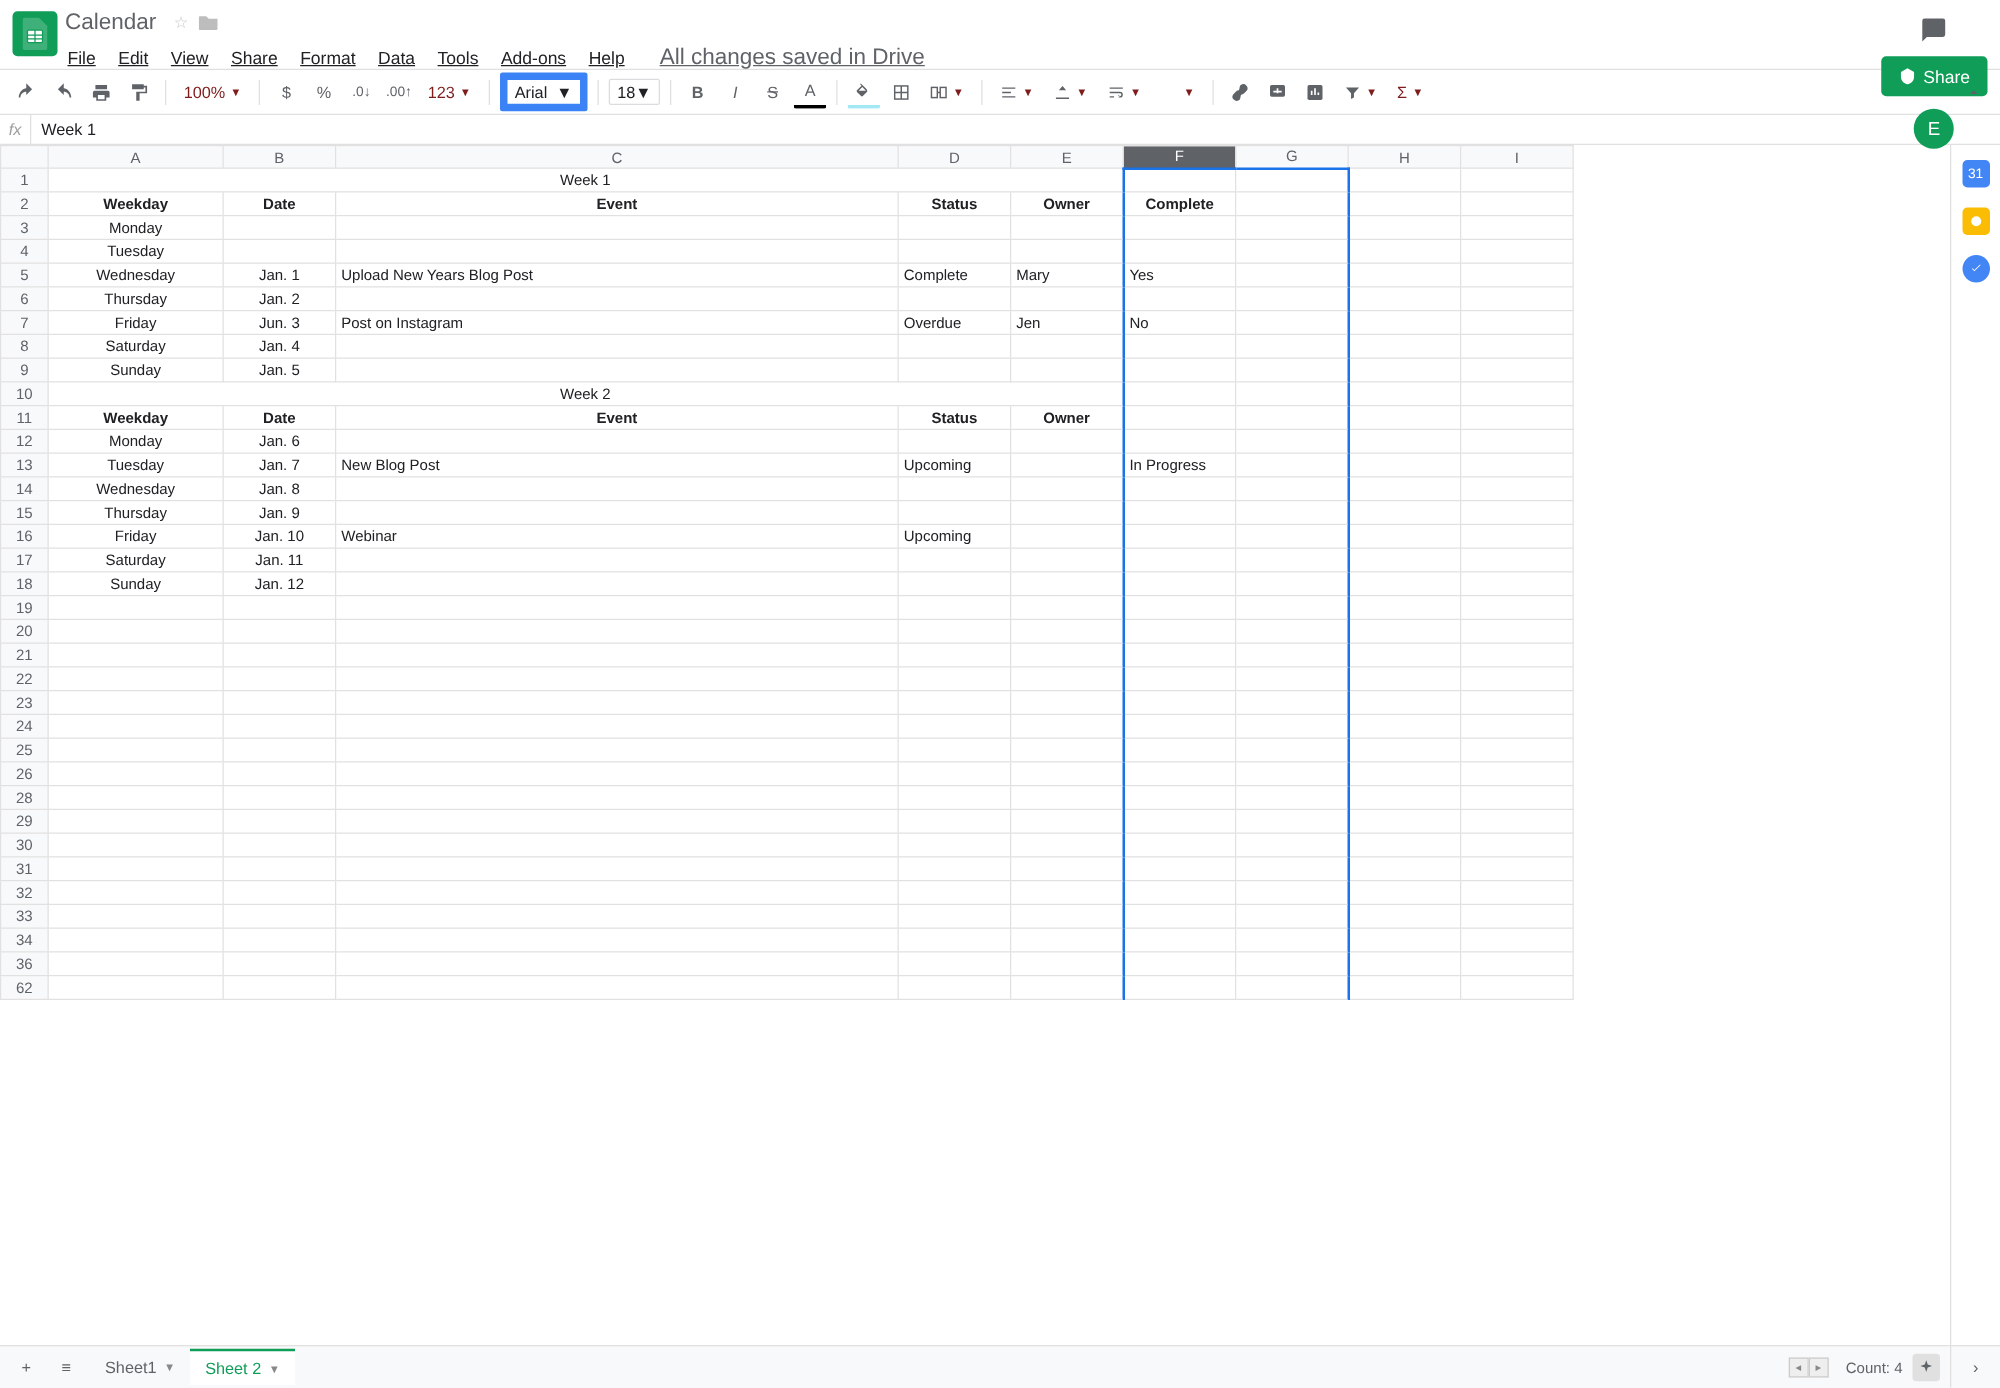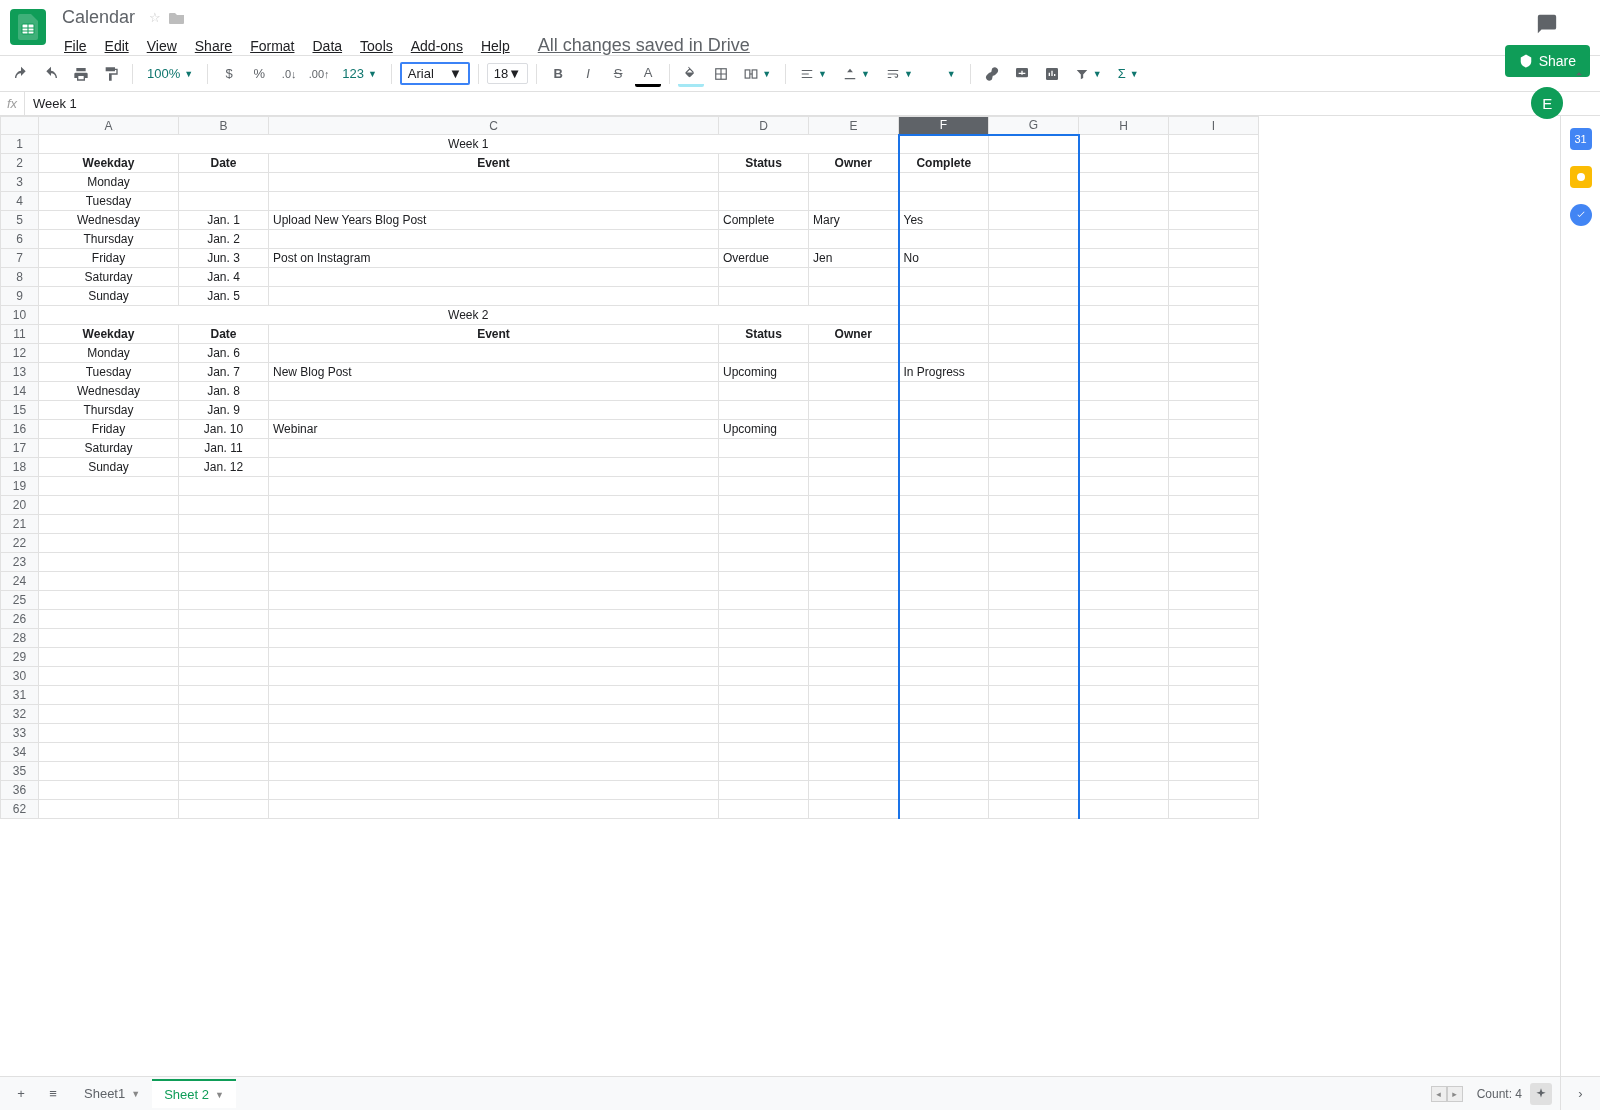--- a/index.html
+++ b/index.html
@@ -2,39 +2,39 @@
 <html><head>
 <meta charset="utf-8">
 <style>
 * { box-sizing: border-box; margin: 0; padding: 0; }
 body { font-family: Arial, "Helvetica Neue", sans-serif; font-size: 13px; color: #202124; background: #fff; overflow: hidden; }
 
 
 .header { display: flex; align-items: flex-start; padding: 7px 10px 0 10px; border-bottom: 1px solid #e0e0e0; height: 56px; }
 .logo { width: 36px; height: 36px; background: #0f9d58; border-radius: 4px; display:flex;align-items:center;justify-content:center;margin-top:2px; }
 .logo svg { fill: #fff; }
-.title-block { margin-left: 10px; flex: 1; }
+.title-block { flex: 1; }
 .title-row { display:flex; align-items:center; gap:8px; }
 .doc-title { font-size: 18px; color: #5f6368; padding: 0 6px;}
 .star, .folder { color: #c8c8c8; }
 .menu { display: flex; gap: 2px; font-size: 14px; color: #202124; margin-top:3px; align-items:center;}
 .menu span { padding: 4px 8px; cursor: pointer; text-decoration: underline; }
 .menu .save-status { color: #5f6368; text-decoration: underline; margin-left: 10px; font-size: 18px;}
 .header-right { display:flex; align-items:center; gap:10px; margin-top:6px;flex-direction:column; }
 .comment-icon { color:#5f6368; }
 .share-btn { background:#0f9d58; color:#fff; border:none; border-radius:4px; padding:8px 14px; font-size:14px; font-weight:500; display:flex; align-items:center; gap:6px;}
 .avatar { width:32px;height:32px;border-radius:50%;background:#0f9d58;color:#fff;display:flex;align-items:center;justify-content:center;font-size:15px;}
 
 
 .toolbar { display:flex; align-items:center; gap:4px; padding: 5px 8px; border-bottom:1px solid #e0e0e0; height:36px;}
 .tool-btn { width:26px;height:26px;display:flex;align-items:center;justify-content:center;color:#5f6368;border-radius:2px;cursor:pointer;}
 .tool-sep { width:1px;height:20px;background:#e0e0e0;margin:0 4px;}
-.tool-sel { display:flex;align-items:center;gap:4px;color:#0f766e;padding:0 6px;font-size:13px;cursor:pointer;}
+.tool-sel { display:flex;align-items:center;gap:4px;color:#7f1d1d;padding:0 6px;font-size:13px;cursor:pointer;}
 .tool-sel .caret { font-size:9px;}
-.font-box { min-width:70px;border:2px solid #3b82f6;border-radius:2px;padding:2px 6px;display:flex;align-items:center;justify-content:space-between;font-size:13px;}
+.font-box { min-width:70px;border:6px solid #3b82f6;border-radius:2px;padding:2px 6px;display:flex;align-items:center;justify-content:space-between;font-size:13px;}
 .size-box { min-width:36px;border:1px solid #dadce0;border-radius:2px;padding:2px 6px;display:flex;align-items:center;justify-content:space-between;font-size:13px;}
 .tool-right{margin-left:auto;}
 .textcolor-u{border-bottom:3px solid #000;}
 .fillcolor-u{border-bottom:3px solid #a4e8f5;}
 
 
 .formula-bar { display:flex;align-items:center;border-bottom:1px solid #e0e0e0;height:24px;}
 .fx { width:25px;text-align:center;color:#9e9e9e;font-style:italic;border-right:1px solid #e0e0e0;line-height:24px;}
 .formula-input { flex:1;padding:0 8px;font-size:13px;}
 
@@ -654,32 +654,20 @@
             <td class="cell"></td>
             <td class="cell"></td>
             <td class="cell"></td>
             <td class="cell fgcol-sel sel-outline-l"></td>
             <td class="cell fgcol-sel sel-outline-r"></td>
             <td class="cell"></td>
             <td class="cell"></td>
           </tr>
           <tr>
             <th class="rowh">34</th>
-            <td class="cell"></td>
-            <td class="cell"></td>
-            <td class="cell"></td>
-            <td class="cell"></td>
-            <td class="cell"></td>
-            <td class="cell fgcol-sel sel-outline-l"></td>
-            <td class="cell fgcol-sel sel-outline-r"></td>
-            <td class="cell"></td>
-            <td class="cell"></td>
-          </tr>
-          <tr>
-            <th class="rowh">35</th>
             <td class="cell"></td>
             <td class="cell"></td>
             <td class="cell"></td>
             <td class="cell"></td>
             <td class="cell"></td>
             <td class="cell fgcol-sel sel-outline-l"></td>
             <td class="cell fgcol-sel sel-outline-r"></td>
             <td class="cell"></td>
             <td class="cell"></td>
           </tr>

